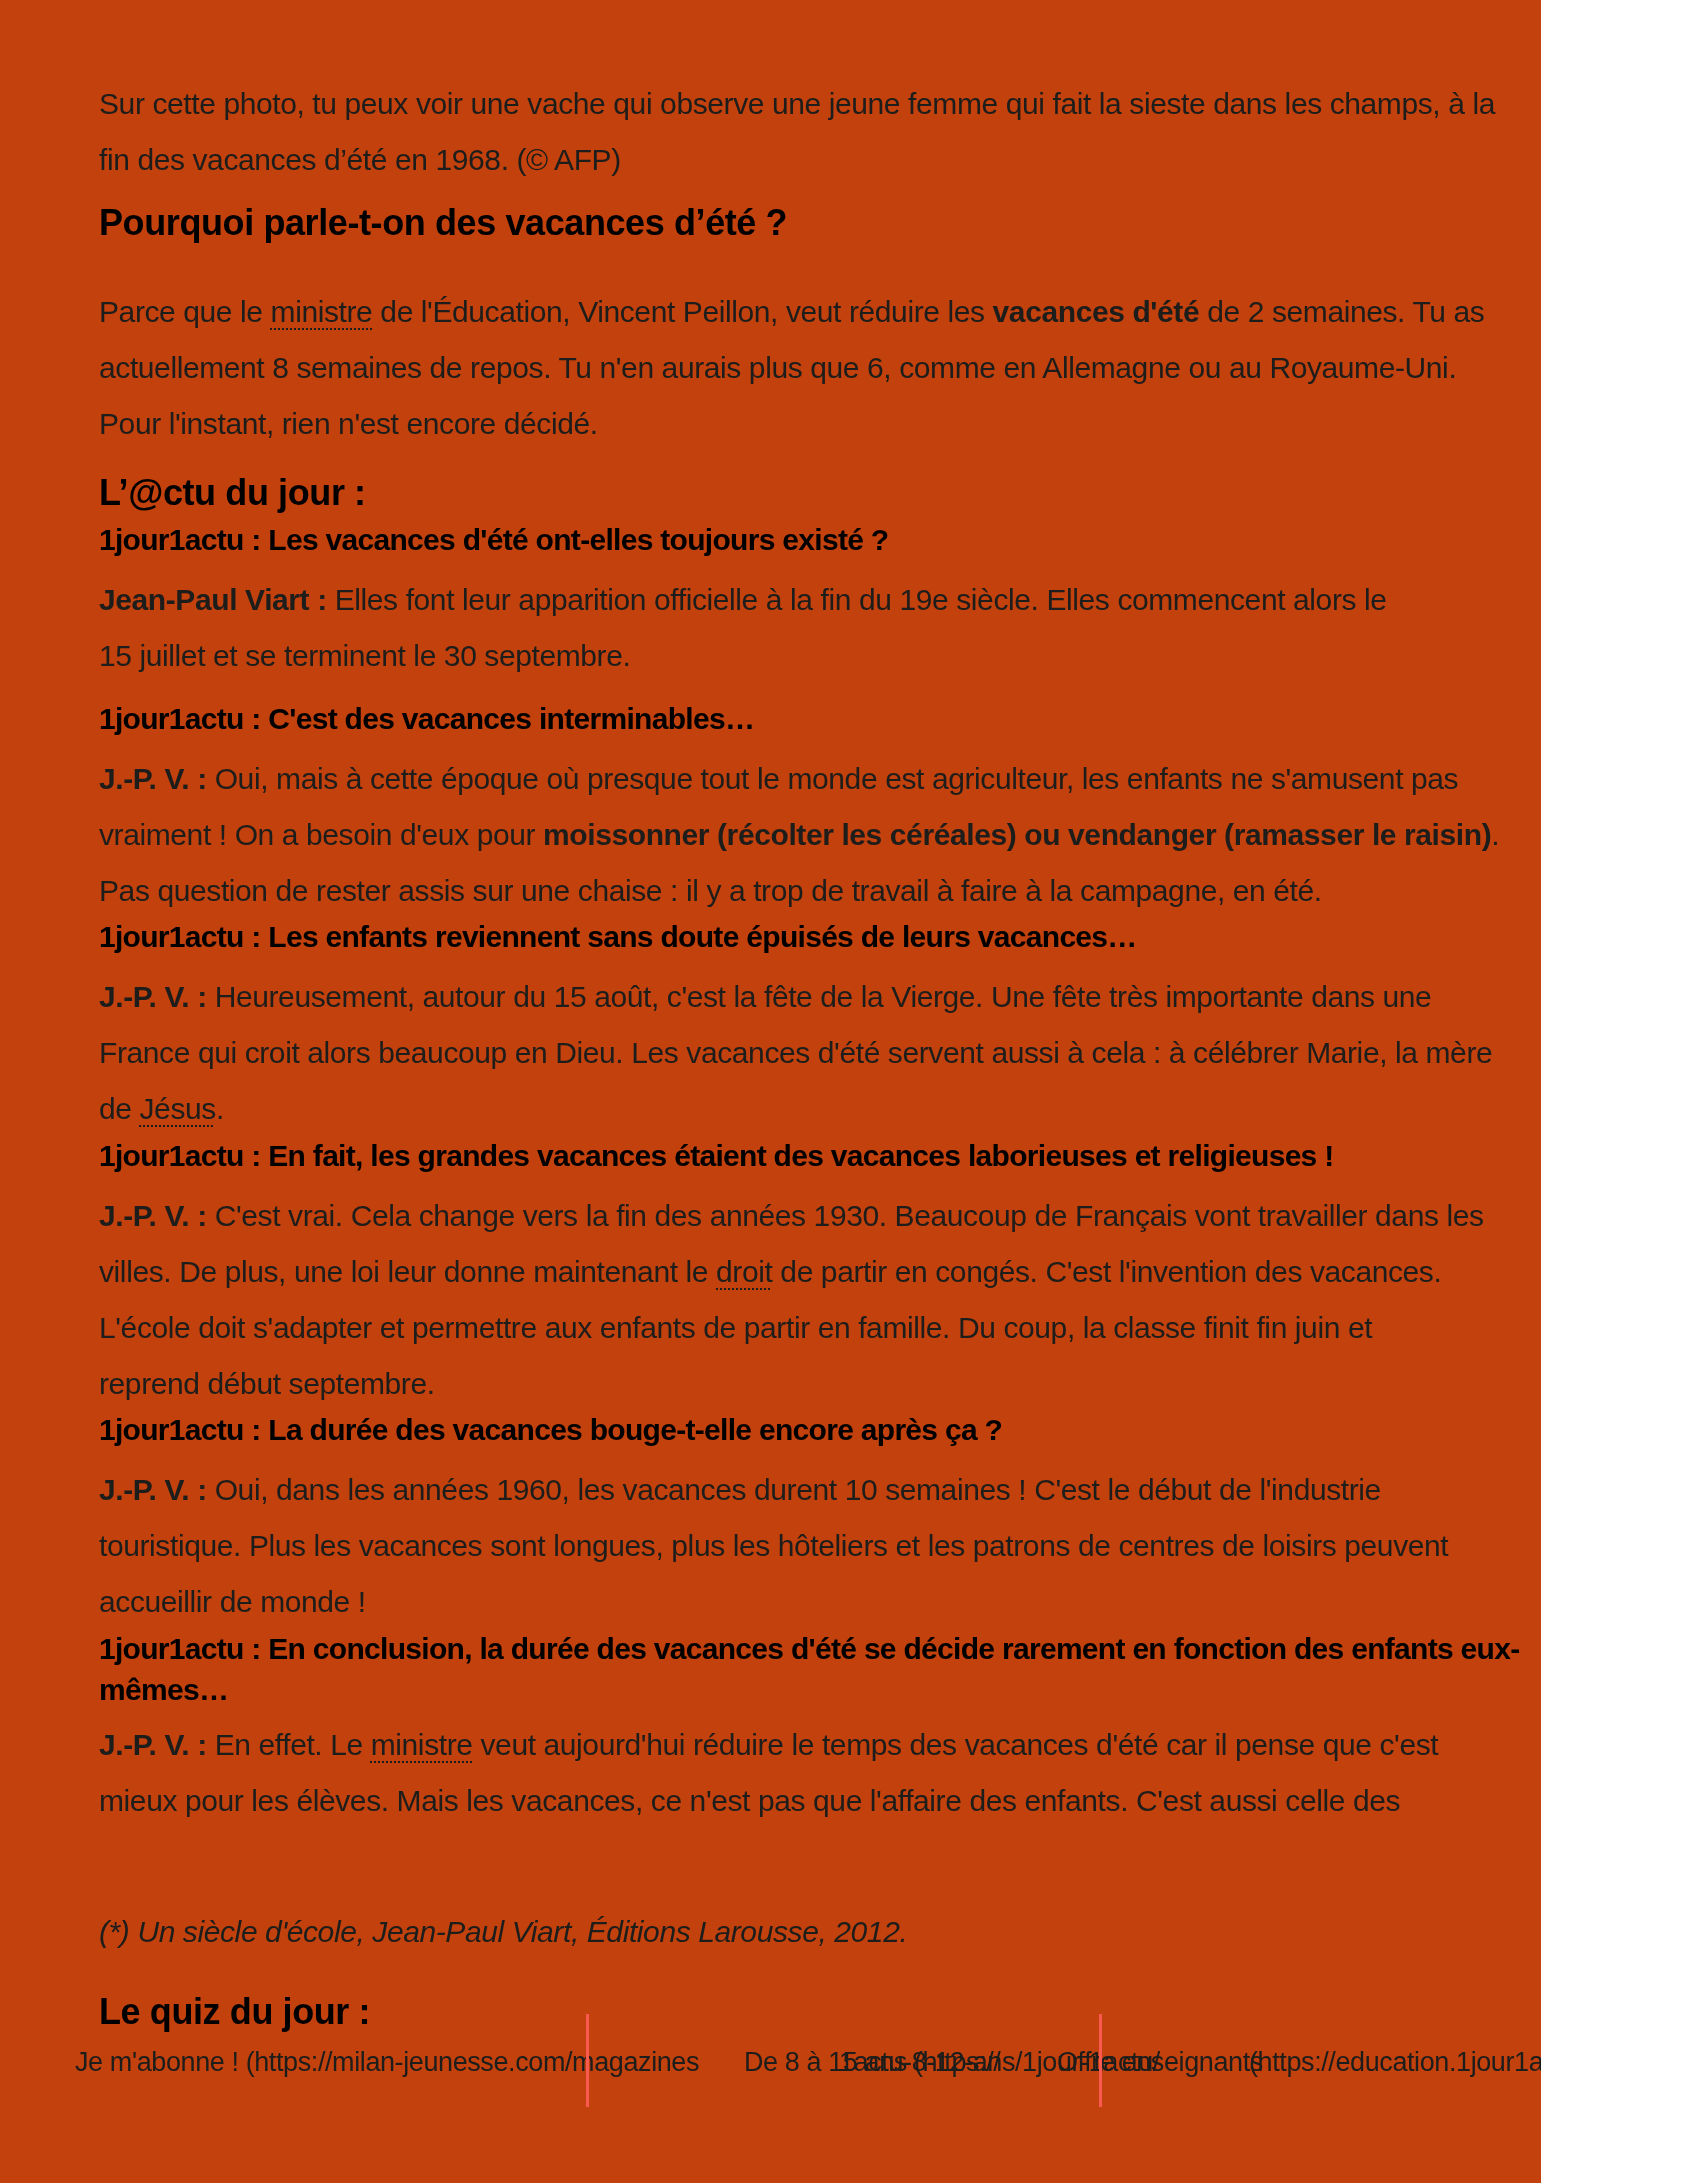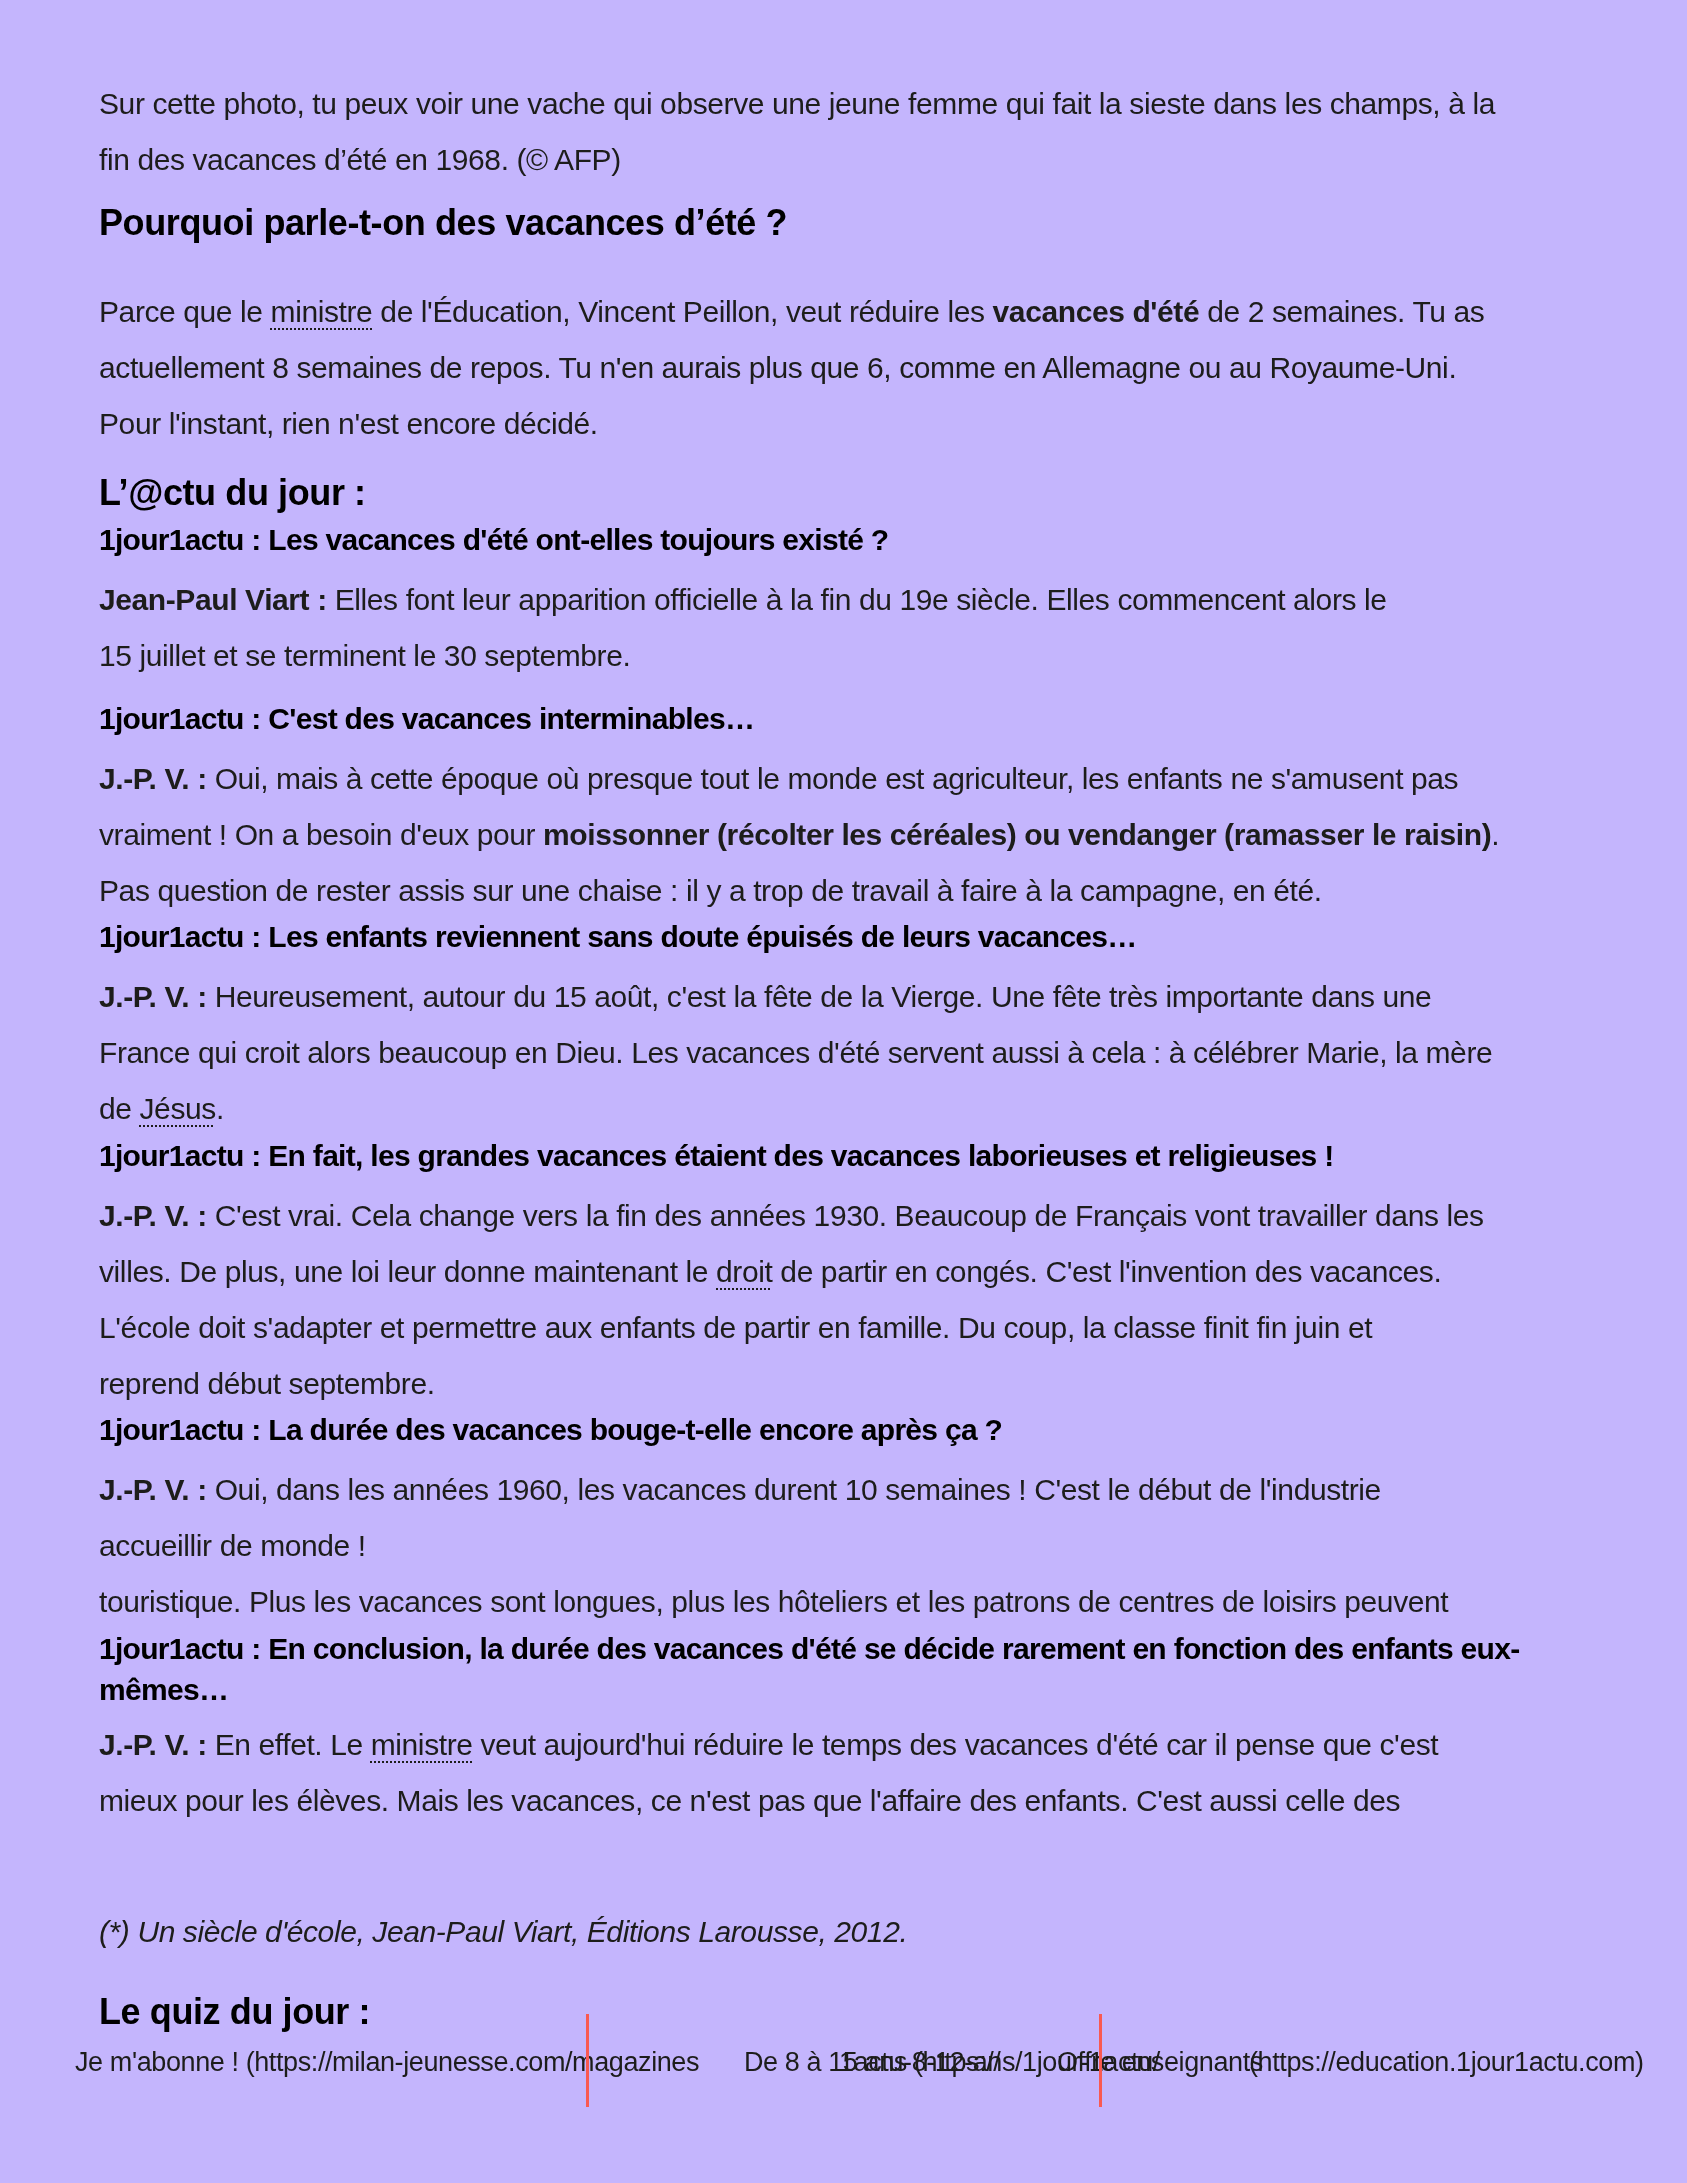--- a/index.html
+++ b/index.html
@@ -1,16 +1,16 @@
 <!DOCTYPE html>
 <html style="font-size:10.6px"><head>
 <meta charset="utf-8">
 <style>
   html,body{margin:0;padding:0;background:#ffffff;}
-  #page{position:relative;width:1687px;height:2183px;background:#c4b5fd;overflow:hidden;
+  #page{position:relative;width:1541px;height:2183px;background:#c2410c;overflow:hidden;
         font-family:"Liberation Sans","DejaVu Sans",sans-serif;color:#1d1d1b;}
   .block{position:absolute;left:99px;}
   .line{white-space:nowrap;}
   .caption .line,.answer .line,.para .line{font-size:30px;line-height:56px;letter-spacing:-0.4px;}
   .heading .line{font-size:36px;line-height:42px;font-weight:bold;color:#000;letter-spacing:-0.4px;}
   .question .line{font-size:30px;line-height:41px;font-weight:bold;color:#000;letter-spacing:-0.7px;}
   .cite .line{font-size:30px;line-height:40px;font-style:italic;letter-spacing:-0.4px;}
   .b{font-weight:bold;}
   .u{text-decoration-line:underline;text-decoration-style:dotted;text-decoration-thickness:2px;text-underline-offset:6px;}
   .footer-frag{position:absolute;font-size:27px;line-height:32px;white-space:nowrap;letter-spacing:-0.4px;color:#1d1d1b;}
@@ -66,22 +66,22 @@
         <div class="line"><span class="b">J.-P. V. : </span><span>C'est vrai. Cela change vers la fin des années 1930. Beaucoup de Français vont travailler dans les</span></div>
         <div class="line"><span>villes. De plus, une loi leur donne maintenant le </span><span class="u">droit</span><span> de partir en congés. C'est l'invention des vacances.</span></div>
         <div class="line"><span>L'école doit s'adapter et permettre aux enfants de partir en famille. Du coup, la classe finit fin juin et</span></div>
         <div class="line"><span>reprend début septembre.</span></div>
       </div>
       <div class="block question" style="top: 1409px;">
         <div class="line"><span>1jour1actu : La durée des vacances bouge-t-elle encore après ça ?</span></div>
       </div>
       <div class="block answer" style="top: 1462px;">
         <div class="line"><span class="b">J.-P. V. : </span><span>Oui, dans les années 1960, les vacances durent 10 semaines ! C'est le début de l'industrie</span></div>
+        <div class="line"><span>touristique. Plus les vacances sont longues, plus les hôteliers et les patrons de centres de loisirs peuvent</span></div>
         <div class="line"><span>accueillir de monde !</span></div>
-        <div class="line"><span>touristique. Plus les vacances sont longues, plus les hôteliers et les patrons de centres de loisirs peuvent</span></div>
       </div>
       <div class="block question" style="top: 1628px;">
         <div class="line"><span>1jour1actu : En conclusion, la durée des vacances d'été se décide rarement en fonction des enfants eux-</span></div>
         <div class="line"><span>mêmes…</span></div>
       </div>
       <div class="block answer" style="top: 1717px;">
         <div class="line"><span class="b">J.-P. V. : </span><span>En effet. Le </span><span class="u">ministre</span><span> veut aujourd'hui réduire le temps des vacances d'été car il pense que c'est</span></div>
         <div class="line"><span>mieux pour les élèves. Mais les vacances, ce n'est pas que l'affaire des enfants. C'est aussi celle des</span></div>
       </div>
       <div class="block cite" style="top: 1912px;">

